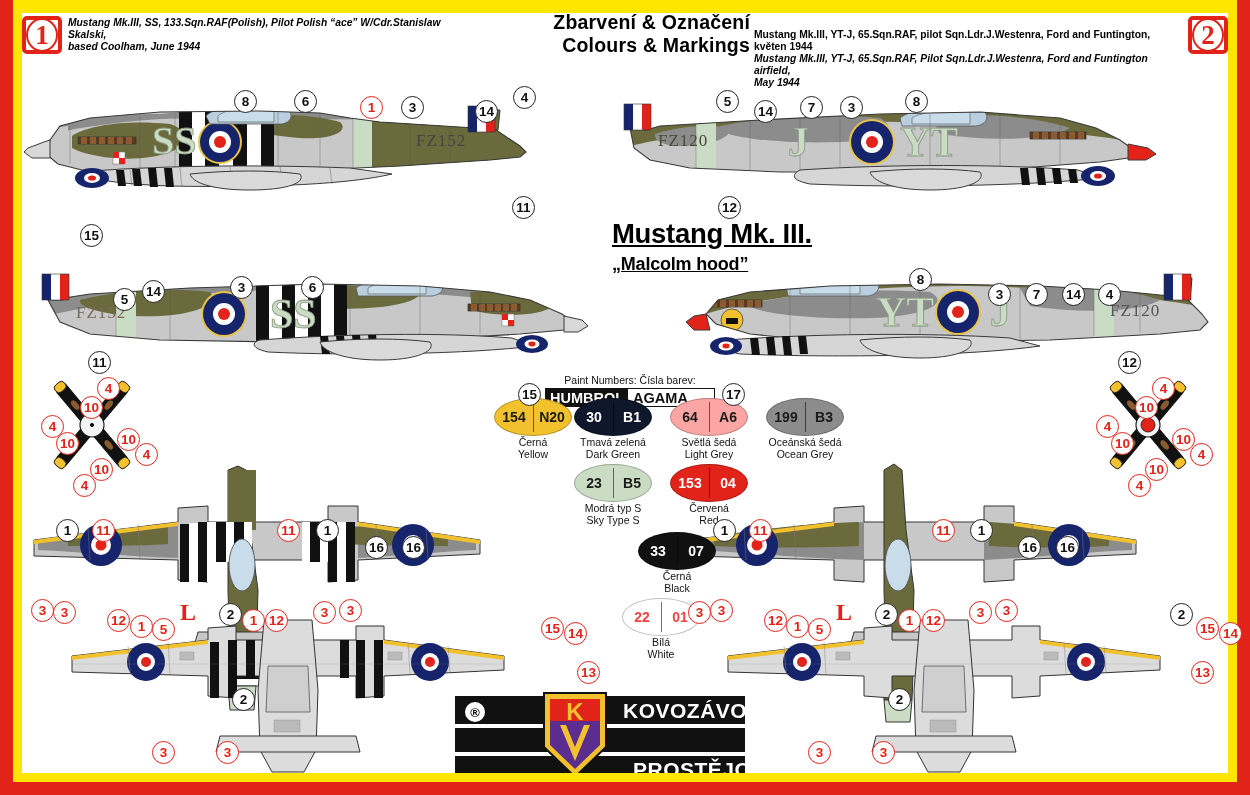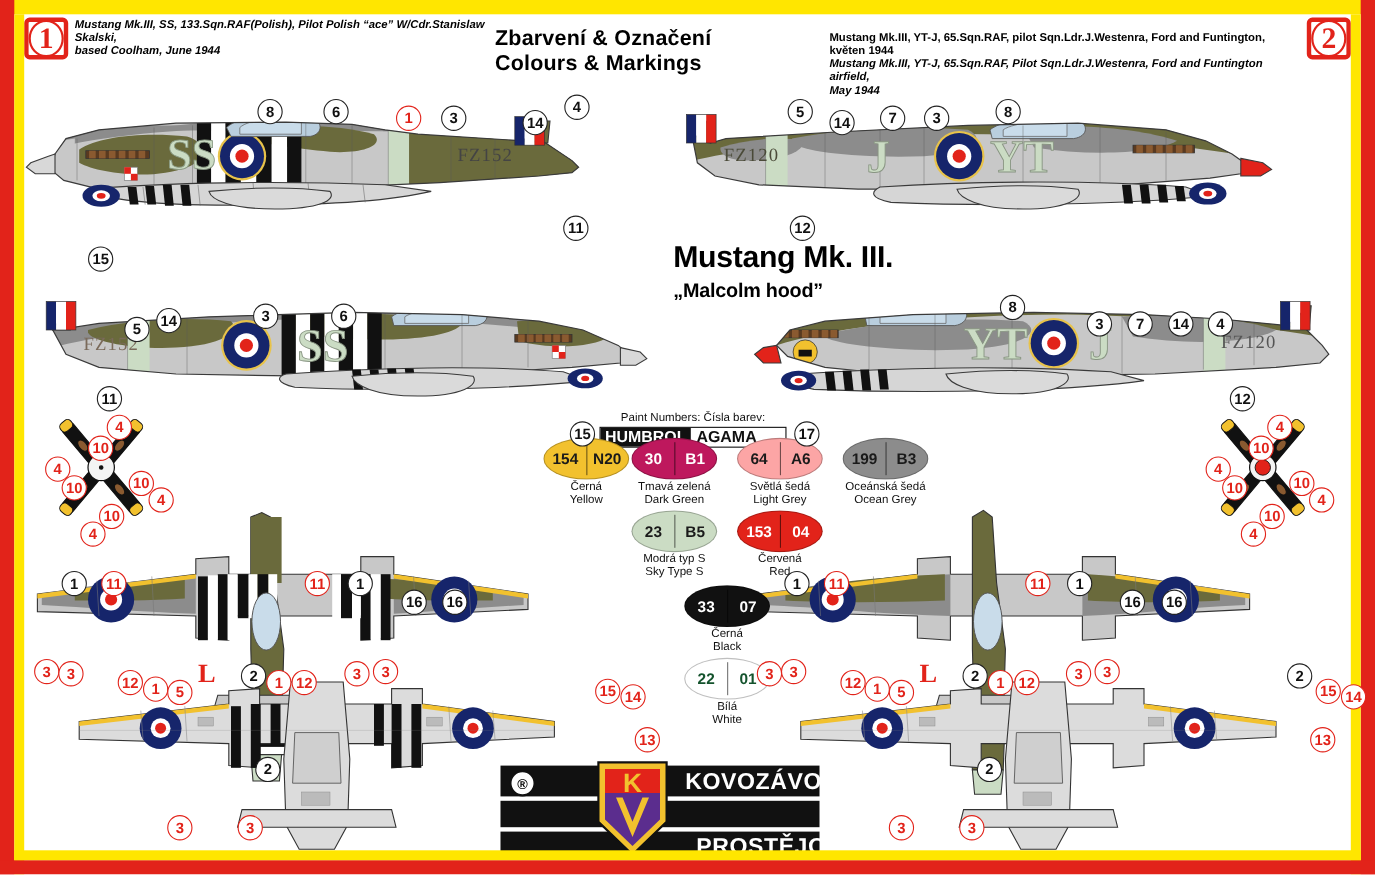--- a/index.html
+++ b/index.html
@@ -34,26 +34,26 @@
     display:flex;align-items:center;justify-content:center;line-height:1;
   }
   #hdr-num-1{left:22px;top:16px;}
   #hdr-num-2{left:1188px;top:16px;}
 
   .hdr-text{position:absolute;font-size:10.3px;line-height:11.9px;color:#000;font-weight:bold;}
   #hdr-left{left:68px;top:17px;width:375px;}
   #hdr-right{left:754px;top:17px;width:430px;margin-top:12px;}
   .hdr-text .ital{font-style:italic;}
 
-  #hdr-center{position:absolute;left:450px;top:24px;width:300px;text-align:left;}
+  #hdr-center{position:absolute;left:450px;top:11px;width:300px;text-align:right;}
   #hdr-center .l1{font-size:19.5px;font-weight:bold;letter-spacing:.2px;}
   #hdr-center .l2{font-size:19.5px;font-weight:bold;letter-spacing:.2px;}
 
   
-  #main-title{position:absolute;left:612px;top:218px;width:270px;}
+  #main-title{position:absolute;left:612px;top:218px;width:270px;text-decoration:underline;}
   #main-title .t1{font-size:27.5px;font-weight:bold;letter-spacing:-.3px;}
   #main-title .t2{font-size:18px;font-weight:bold;margin-top:4px;letter-spacing:-.2px;}
 
   
   .bub{
     position:absolute;border-radius:50%;
     display:flex;align-items:center;justify-content:center;
     font-weight:bold;background:#fff;box-sizing:border-box;
     font-family:"Liberation Sans",sans-serif;
     z-index:40;
@@ -698,21 +698,21 @@
             <div class="n">154</div>
             <div class="divider"></div>
             <div class="n">N20</div>
           </div>
           <div class="cap">
             <div>Černá</div>
             <div>Yellow</div>
           </div>
         </div>
         <div class="chip" style="left: 44px; top: 24px;">
-          <div class="oval" style="background:#be185d;color:#ffffff">
+          <div class="oval" style="background:#0f172a;color:#ffffff">
             <div class="n">30</div>
             <div class="divider"></div>
             <div class="n">B1</div>
           </div>
           <div class="cap">
             <div>Tmavá zelená</div>
             <div>Dark Green</div>
           </div>
         </div>
         <div class="chip" style="left: 140px; top: 24px;">
@@ -752,33 +752,33 @@
           <div class="oval" style="background:#E2231A;color:#ffffff">
             <div class="n">153</div>
             <div class="divider"></div>
             <div class="n">04</div>
           </div>
           <div class="cap">
             <div>Červená</div>
             <div>Red</div>
           </div>
         </div>
-        <div class="chip" style="left: 92px; top: 158px;">
+        <div class="chip" style="left: 108px; top: 158px;">
           <div class="oval" style="background:#111111;color:#ffffff">
             <div class="n">33</div>
             <div class="divider"></div>
             <div class="n">07</div>
           </div>
           <div class="cap">
             <div>Černá</div>
             <div>Black</div>
           </div>
         </div>
         <div class="chip" style="left: 92px; top: 224px;">
-          <div class="oval" style="background:#FFFFFF;color:#14532d">
+          <div class="oval" style="background:#FFFFFF;color:#ef4444">
             <div class="n">22</div>
             <div class="divider"></div>
             <div class="n">01</div>
           </div>
           <div class="cap">
             <div>Bílá</div>
             <div>White</div>
           </div>
         </div>
       </div>

